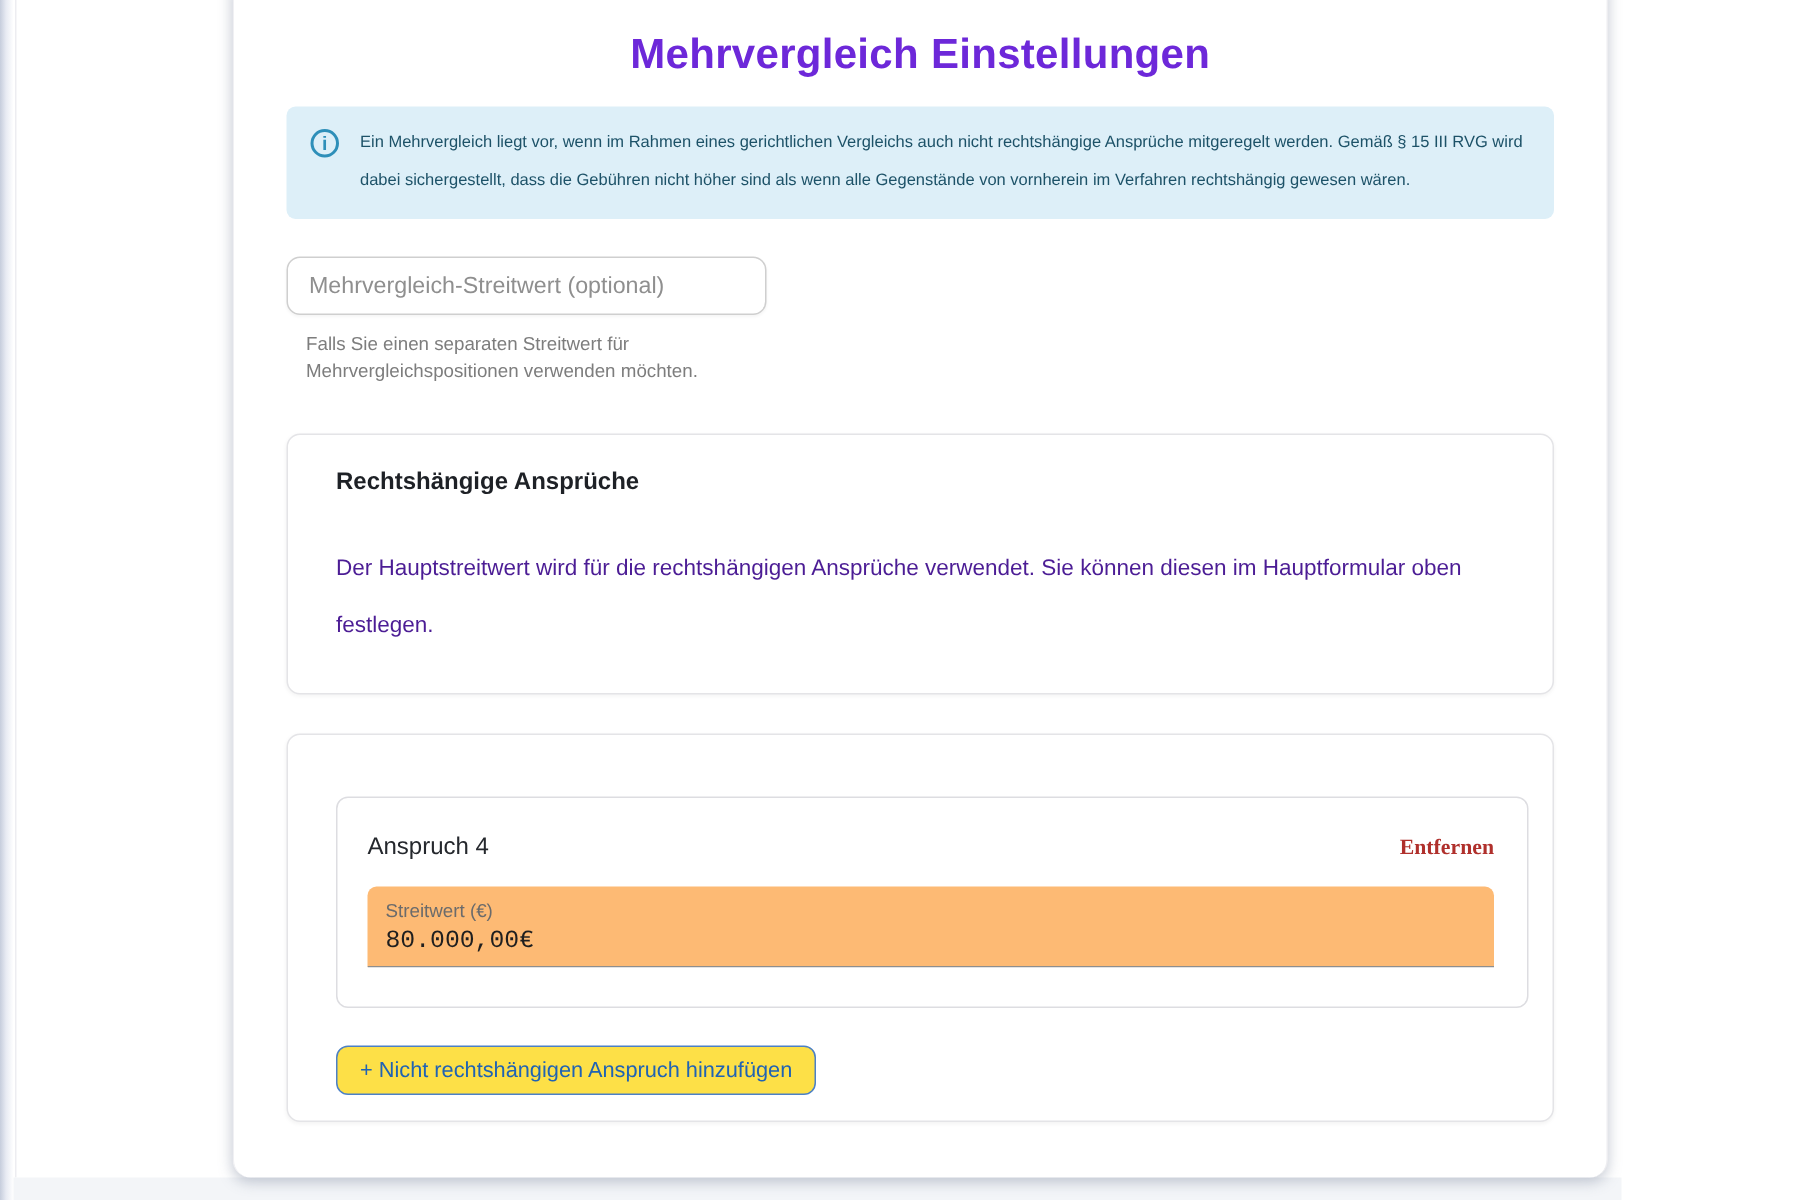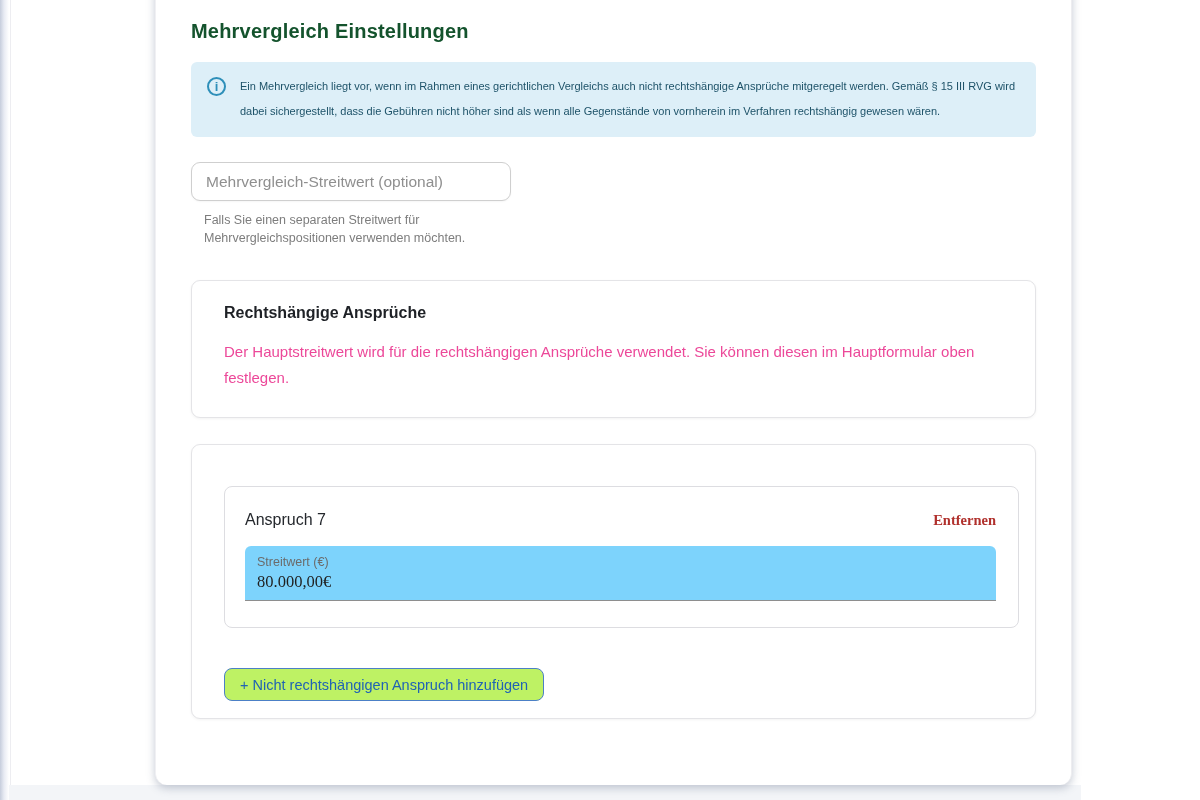--- a/index.html
+++ b/index.html
@@ -13,21 +13,21 @@
   .gutter-line { left:10px; top:0; width:1px; height:785px; background:#ededf1; }
   .bottom-strip { left:9px; top:785px; width:1072px; height:15px; background:#f3f5f8; }
 
   
   .panel { left:155px; top:-12px; width:917px; height:797px; background:#ffffff;
     border-left:1px solid #f0f0f3; border-right:1px solid #ededf0;
     border-radius:0 0 12px 12px;
     box-shadow:0 3px 9px rgba(125,135,158,0.45);
     padding:32px 35px 0 35px; }
 
-  .page-title { font-size:20px; font-weight:bold; color:#14532d; letter-spacing:.2px; }
+  .page-title { font-size:28px; font-weight:bold; color:#6d28d9; letter-spacing:.2px;text-align:center; }
 
   .info-banner { margin-top:19px; background:#ddeff8; border-radius:6px;
     padding:12px 16px 13px 16px; display:flex; gap:14px; }
   .info-icon { flex:0 0 auto; width:19px; height:19px; margin-top:3px;
     border:2px solid #2e8fb9; border-radius:50%; color:#2e8fb9;
     display:flex; align-items:center; justify-content:center;
     font-size:13px; font-weight:bold; line-height:1; }
   .info-text { font-size:11px; line-height:25px; color:#1d5268; max-width:790px; }
 
   .text-input { margin-top:25px; display:block; width:320px; height:39px;
@@ -37,38 +37,38 @@
     box-shadow:0 1px 2px rgba(0,0,0,0.04); outline:none; }
   .text-input::placeholder { color:#8f8f8f; opacity:1; }
   .helper { margin:10px 0 0 13px; font-size:12.5px; line-height:18px;
     color:#7d7d7d; max-width:320px; }
 
   .card { background:#fff; border:1px solid #e4e4e7; border-radius:9px;
     box-shadow:0 1px 3px rgba(0,0,0,0.05); padding:23px 16px 26px 32px; }
   .card-1 { margin-top:33px; }
   .card-2 { margin-top:26px; padding-bottom:17px; }
   .card-title { font-size:16px; font-weight:bold; color:#1e2126; }
-  .card-desc { margin-top:17px; font-size:15px; line-height:26px; color:#ec4899;
+  .card-desc { margin-top:29px; font-size:15px; line-height:38px; color:#4c1d95;
     max-width:810px; }
 
   .anspruch-card { margin-top:18px; border:1px solid #dddde1; border-radius:8px;
     background:#fff; padding:24px 22px 26px 20px; }
   .anspruch-head { display:flex; align-items:center; justify-content:space-between; }
   .anspruch-label { font-size:16px; color:#25282d; }
   .remove-link { background:none; border:none; cursor:pointer;
     font-family:Liberation Serif, serif; font-size:14.5px; font-weight:bold; color:#b0302c; }
 
-  .filled-field { margin-top:17px; background:#7dd3fc; border-radius:6px 6px 0 0;
+  .filled-field { margin-top:17px; background:#fdba74; border-radius:6px 6px 0 0;
     border-bottom:1px solid #8e8e8e; padding:9px 12px 8px 12px; }
   .filled-label { font-size:12.5px; color:#6b6b6b; }
   .filled-input { display:block; width:100%; border:none; background:transparent;
     margin-top:3px; font-size:16.5px; color:#1f1f1f; outline:none;
-    font-family:Liberation Serif, serif; padding:0; }
+    font-family:Liberation Mono, monospace; padding:0; }
 
-  .add-btn { margin-top:40px; height:33px; padding:0 15px; background:#bef264;
+  .add-btn { margin-top:25px; height:33px; padding:0 15px; background:#fde047;
     border:1px solid #4c80c6; border-radius:8px; cursor:pointer;
     font-family:inherit; font-size:14.5px; color:#2063b4; }
 </style>
 </head>
 <body>
 
 <div class="abs scroll-strip"></div>
 <div class="abs gutter-line"></div>
 <div class="abs bottom-strip"></div>
 
@@ -86,21 +86,21 @@
 
   <div class="card card-1">
     <h2 class="card-title">Rechtshängige Ansprüche</h2>
     <p class="card-desc">Der Hauptstreitwert wird für die rechtshängigen Ansprüche verwendet. Sie können diesen im Hauptformular oben festlegen.</p>
   </div>
 
   <div class="card card-2">
 
     <div class="anspruch-card">
       <div class="anspruch-head">
-        <span class="anspruch-label">Anspruch 7</span>
+        <span class="anspruch-label">Anspruch 4</span>
         <button class="remove-link">Entfernen</button>
       </div>
       <div class="filled-field">
         <div class="filled-label">Streitwert (€)</div>
         <input class="filled-input" type="text" value="80.000,00€" style="">
       </div>
     </div>
 
     <button class="add-btn">+ Nicht rechtshängigen Anspruch hinzufügen</button>
   </div>

